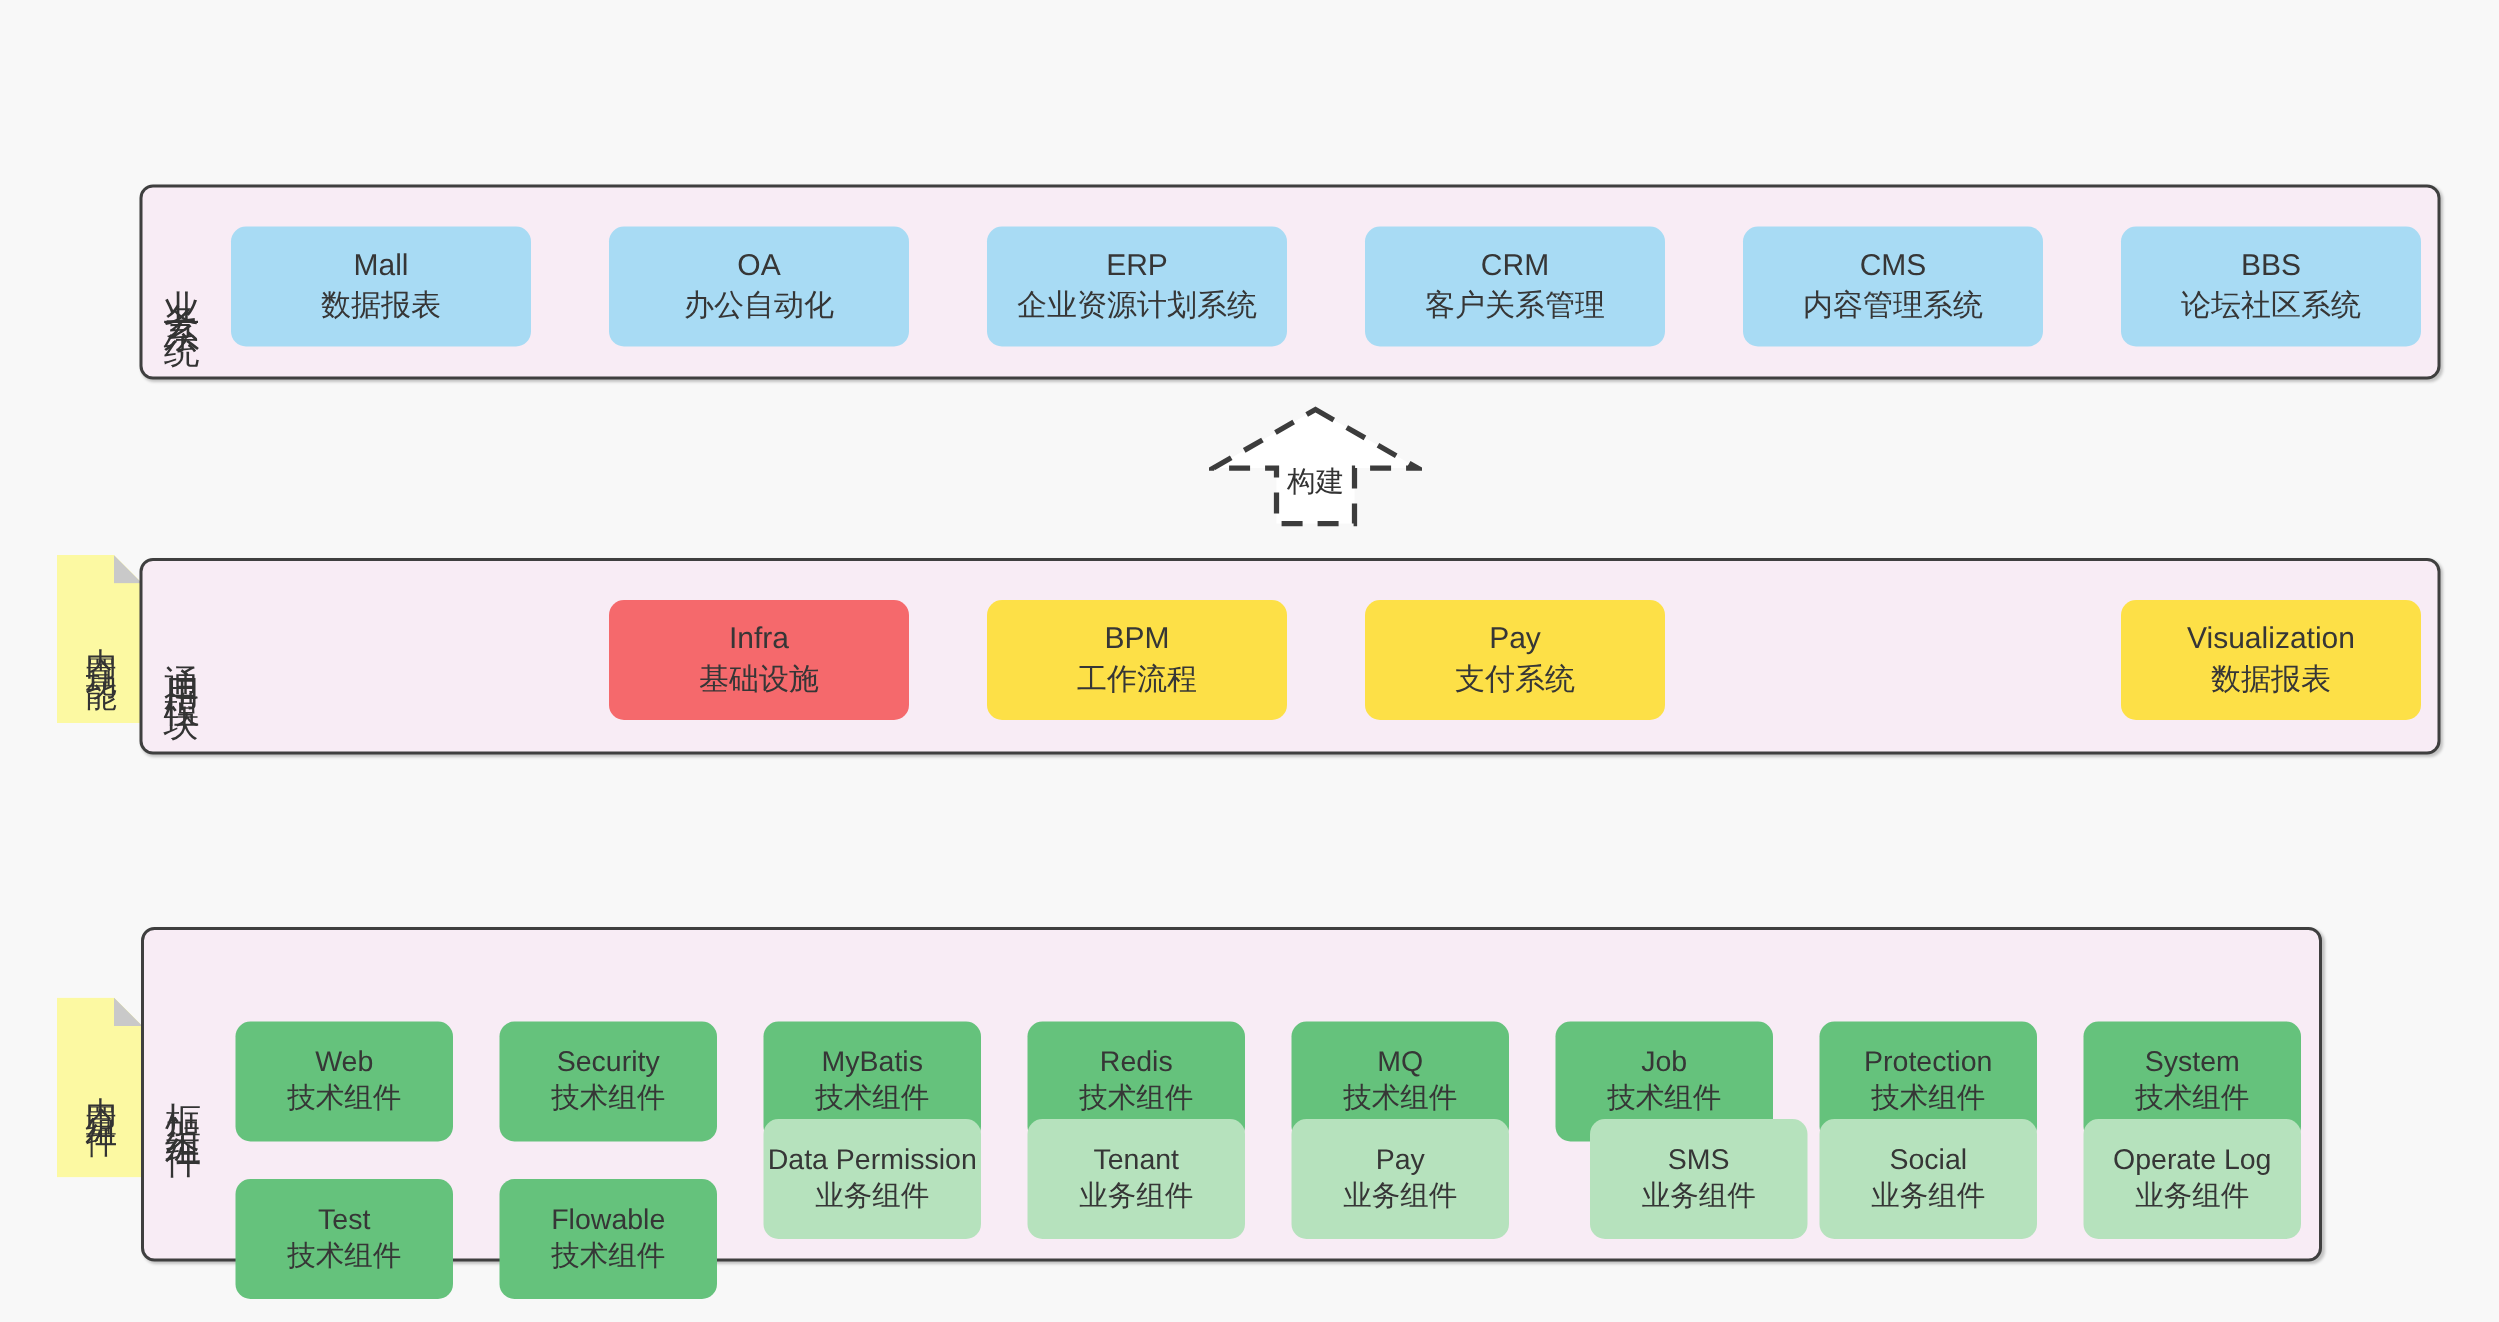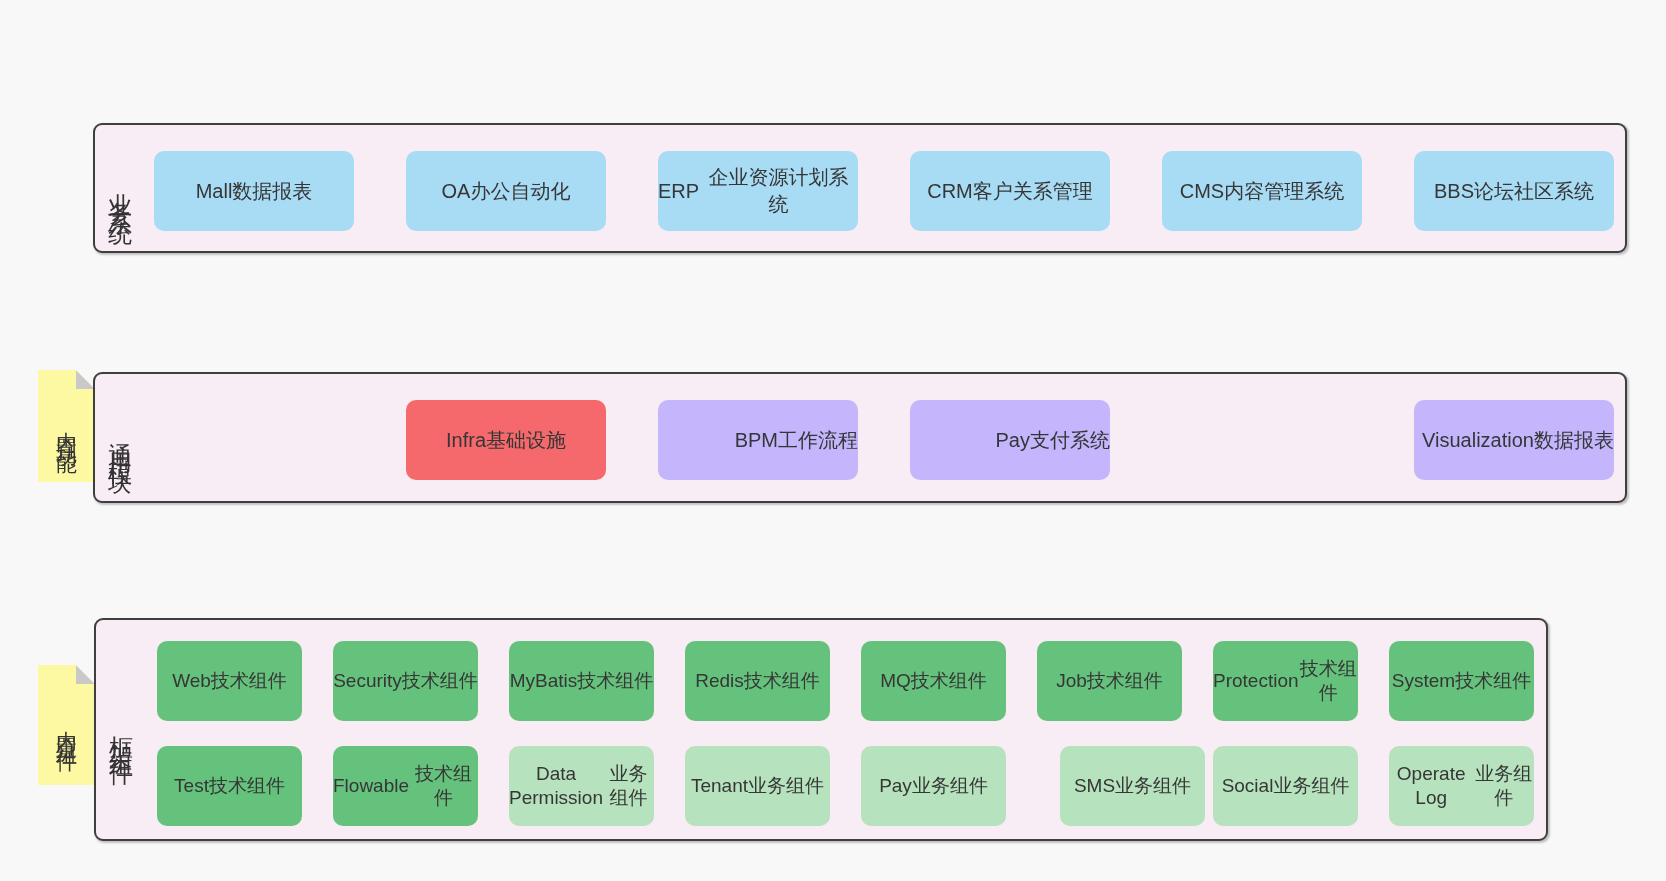--- a/index.html
+++ b/index.html
@@ -7,30 +7,30 @@
          font-family:"Liberation Sans","DejaVu Sans",sans-serif;color:#363636;}
   .container{position:absolute;box-sizing:border-box;background:#f8ecf5;
              border:2px solid #3f3f3f;border-radius:9px;z-index:1;
              box-shadow:1.5px 1.5px 2px rgba(0,0,0,0.22);}
   .layer1{left:93px;top:123px;width:1534px;height:130px;}
   .layer2{left:93px;top:372px;width:1534px;height:131px;}
   .layer3{left:94px;top:618px;width:1454px;height:223px;}
   .vlabel{position:absolute;left:9px;top:50%;transform:translateY(-50%);
           writing-mode:vertical-rl;text-orientation:upright;
           font-size:24px;letter-spacing:9px;color:#333;padding-top:8px;}
-  .box{position:absolute;border-radius:10px;display:flex;flex-direction:row;
+  .box{position:absolute;border-radius:10px;display:flex;flex-direction:column;
        align-items:center;justify-content:center;text-align:center;line-height:1.35;}
   .layer1 .box,.layer2 .box{top:26px;width:200px;height:80px;font-size:20px;}
   .layer3 .box{width:145px;height:80px;font-size:19px;line-height:1.28;}
   .layer3 .row2{top:126px;}
   .layer3 .row1{top:21px;}
   .blue{background:#a8dbf4;}
   .red{background:#f5696c;}
-  .pink{background:#c4b5fd;justify-content:flex-end;}
-  .green{background:#65c27c;}
+  .pink{background:#fde047;}
+  .green{background:#65c27c;margin-top:40px;}
   .lightgreen{background:#b6e2bd;}
   .note{position:absolute;width:57px;background:#fcf9a2;z-index:0;
         display:flex;align-items:center;justify-content:center;
         clip-path:polygon(0 0,calc(100% - 19px) 0,100% 19px,100% 100%,0 100%);}
   .note-mid{left:38px;top:370px;height:112px;}
   .note-bot{left:38px;top:665px;height:120px;}
   .fold{position:absolute;top:0;right:0;width:19px;height:19px;background:#c9c9c9;
         clip-path:polygon(0 0,100% 100%,0 100%);}
   .ntext{writing-mode:vertical-rl;text-orientation:upright;font-size:21px;
          letter-spacing:7px;color:#333;padding-top:6px;}
@@ -78,20 +78,26 @@
     <div class="box blue" style="left:815px">
       <span>CRM</span>
       <span>客户关系管理</span>
     </div>
     <div class="box blue" style="left:1319px">
       <span>BBS</span>
       <span>论坛社区系统</span>
     </div>
   </section>
 
+  <div class="arrow arrow1">
+    <svg width="142" height="82" viewBox="0 0 142 82">
+      <path d="M71 3 L139 42 L97 42 L97 79 L45 79 L45 42 L3 42 Z" fill="#ffffff" stroke="#3c3c3c" stroke-width="3.5" stroke-dasharray="14 10" stroke-linejoin="miter"></path>
+    </svg>
+    <span class="alabel">构建</span>
+  </div>
 
   <section class="container layer2">
     <div class="vlabel">通用模块</div>
     <div class="box red" style="left:311px">
       <span>Infra</span>
       <span>基础设施</span>
     </div>
     <div class="box pink" style="left:563px">
       <span>BPM</span>
       <span>工作流程</span>

